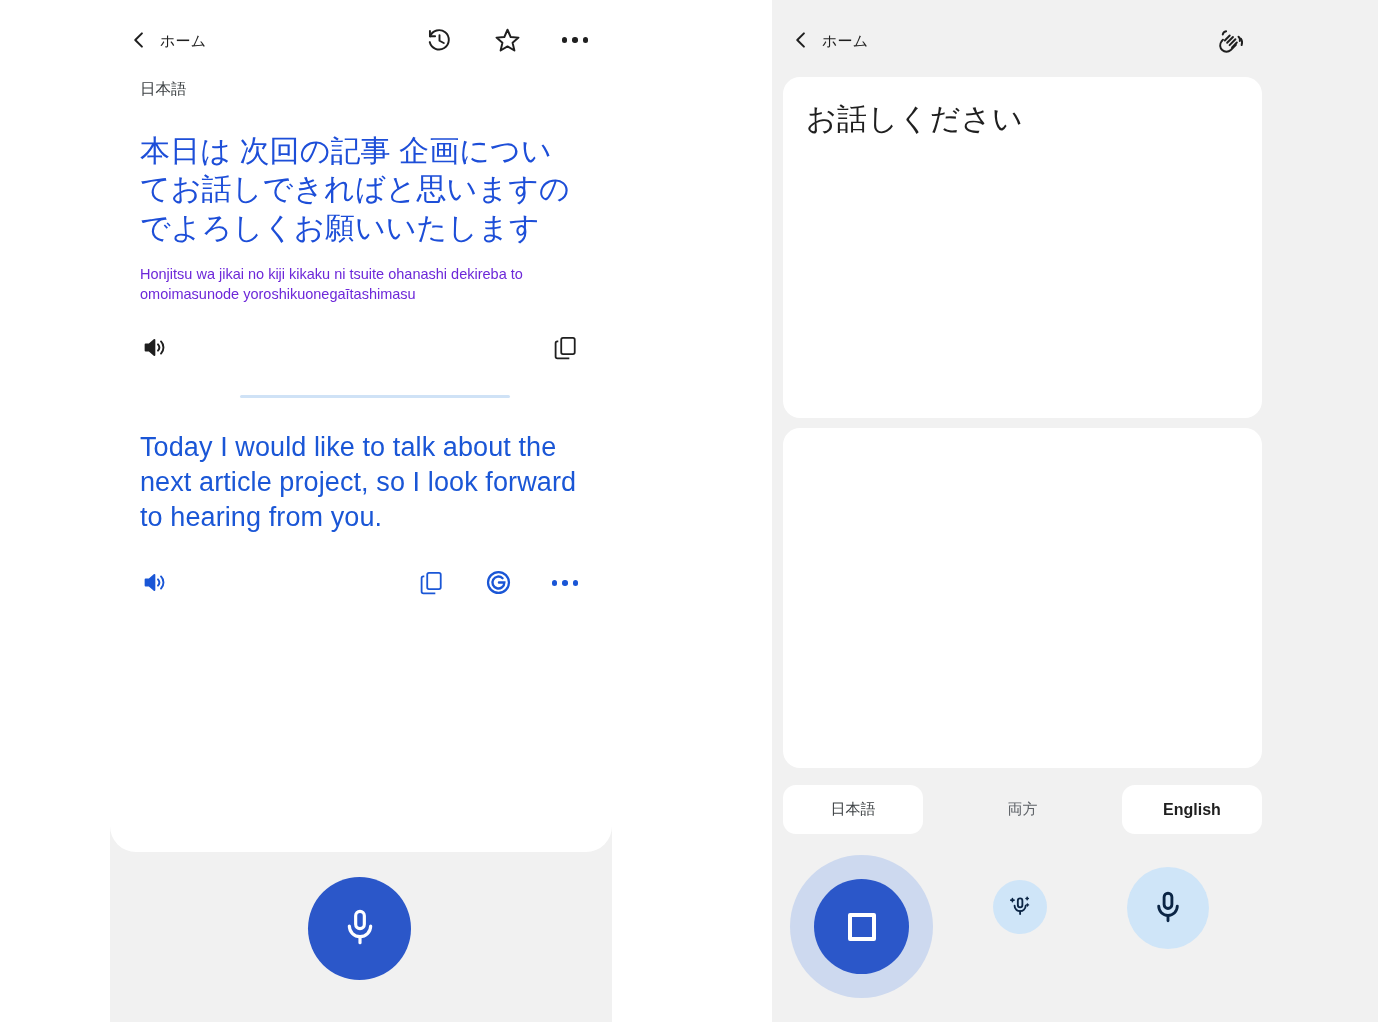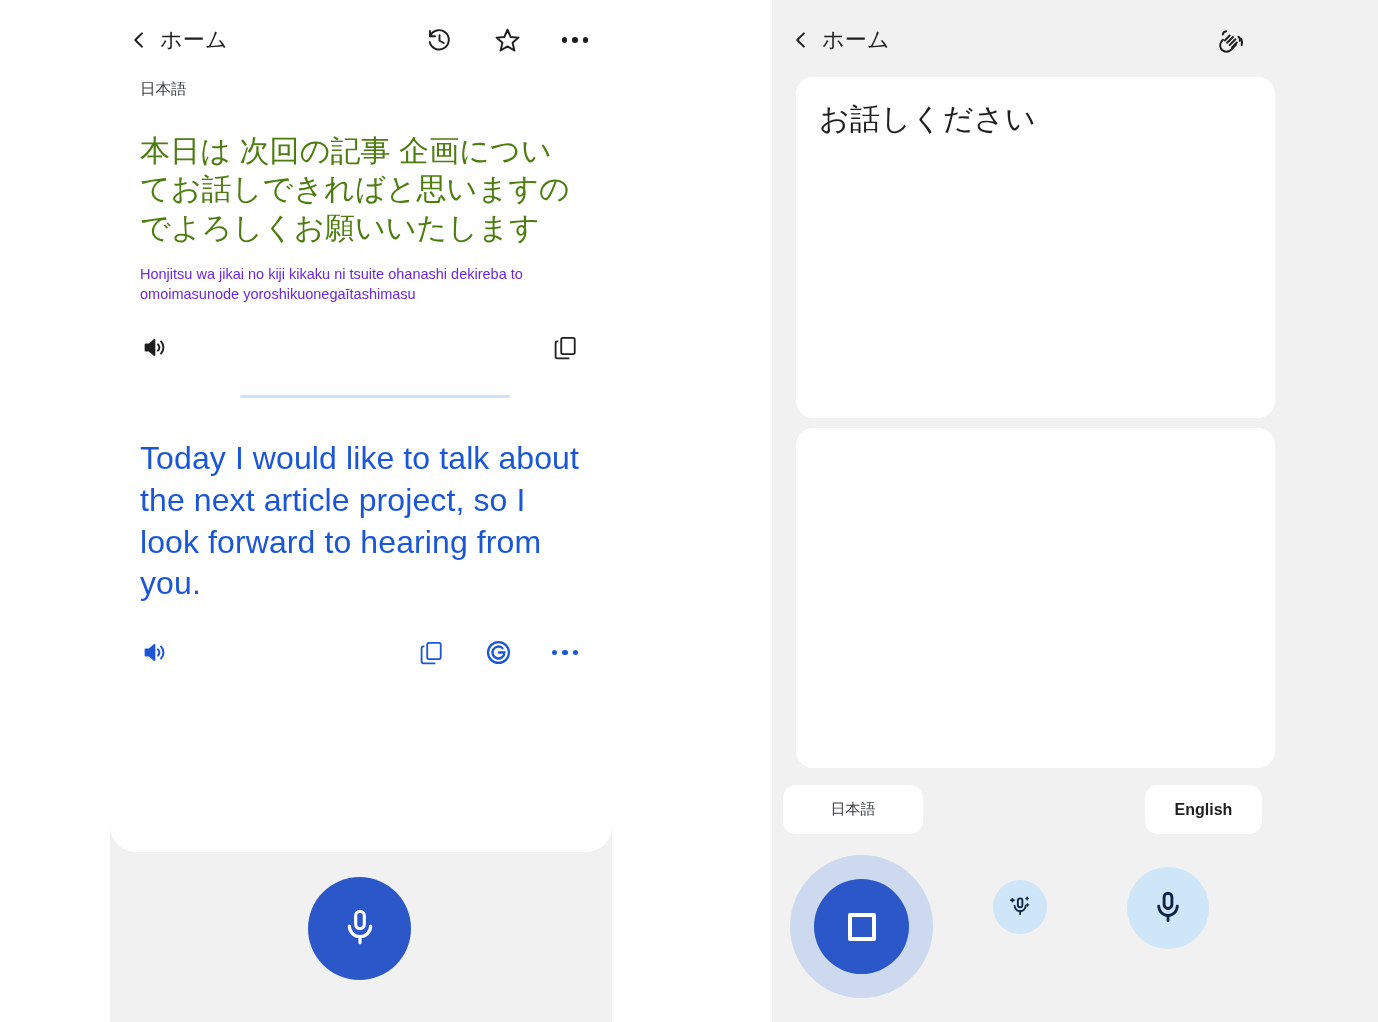--- a/index.html
+++ b/index.html
@@ -56,21 +56,21 @@
     gap: 11px;
     margin-left: 19px;
     cursor: pointer;
   }
   .chevron-back {
     width: 20px;
     height: 20px;
     display: block;
   }
   .back-label {
-    font-size: 22px;
+    font-size: 15px;
     color: #1f1f1f;
     letter-spacing: 0.2px;
     line-height: 1;
   }
   .left-actions {
     position: absolute;
     right: 22px;
     top: 0;
     height: 80px;
     display: flex;
@@ -94,21 +94,21 @@
   .lang-label-src {
     font-size: 15.5px;
     color: #3c4043;
     line-height: 1;
     margin-top: 3px;
   }
   .src-text {
     margin-top: 35px;
     font-size: 30px;
     line-height: 1.29;
-    color: #4d7c0f;
+    color: #1d4ed8;
     letter-spacing: 0.1px;
     max-width: 440px;
     font-weight: 400;
   }
   .romaji {
     margin-top: 16px;
     font-size: 14.5px;
     line-height: 1.42;
     color: #6d28d9;
     max-width: 445px;
@@ -133,22 +133,22 @@
     background: #cfe2f6;
     border-radius: 2px;
   }
   .lang-label-tgt {
     margin-top: 33px;
     font-size: 15.5px;
     color: #1a56d6;
     line-height: 1;
   }
   .tgt-text {
-    margin-top: 40px;
-    font-size: 32px;
+    margin-top: 32px;
+    font-size: 27px;
     line-height: 1.31;
     color: #1a56d6;
     letter-spacing: 0.1px;
     max-width: 440px;
   }
   .tgt-actions {
     margin-top: 32px;
     width: 440px;
     height: 30px;
     display: flex;
@@ -215,21 +215,21 @@
     top: 20px;
     width: 42px;
     height: 42px;
     display: flex;
     align-items: center;
     justify-content: center;
     cursor: pointer;
   }
   .conv-card {
     position: absolute;
-    left: 24px;
+    left: 11px;
     width: 479px;
     background: #ffffff;
     border-radius: 17px;
   }
   .conv-card.top {
     top: 77px;
     height: 341px;
   }
   .conv-card.bottom {
     top: 428px;
@@ -269,21 +269,21 @@
     width: 140px;
     background: #ffffff;
     color: #3c4043;
   }
   .lang-pill.mid-pill {
     width: 120px;
     background: transparent;
     color: #5f6368;
   }
   .lang-pill.right-pill {
-    width: 117px;
+    width: 140px;
     background: #ffffff;
     color: #1f1f1f;
     font-weight: 600;
     font-size: 16px;
   }
   .controls-row {
     position: absolute;
     left: 0;
     top: 855px;
     width: 500px;
@@ -510,20 +510,21 @@
     <div class="conv-card top">
       <div class="prompt-text">お話しください</div>
     </div>
 
     <div class="conv-card bottom">
       <div class="prompt-text"></div>
     </div>
 
     <div class="lang-switcher">
       <button class="lang-pill left-pill">日本語</button>
+      <button class="lang-pill mid-pill">両方</button>
       <button class="lang-pill right-pill">English</button>
     </div>
 
     <div class="controls-row">
 
       <div class="stop-halo">
         <div class="stop-core">
           <div class="stop-square"></div>
         </div>
       </div>

